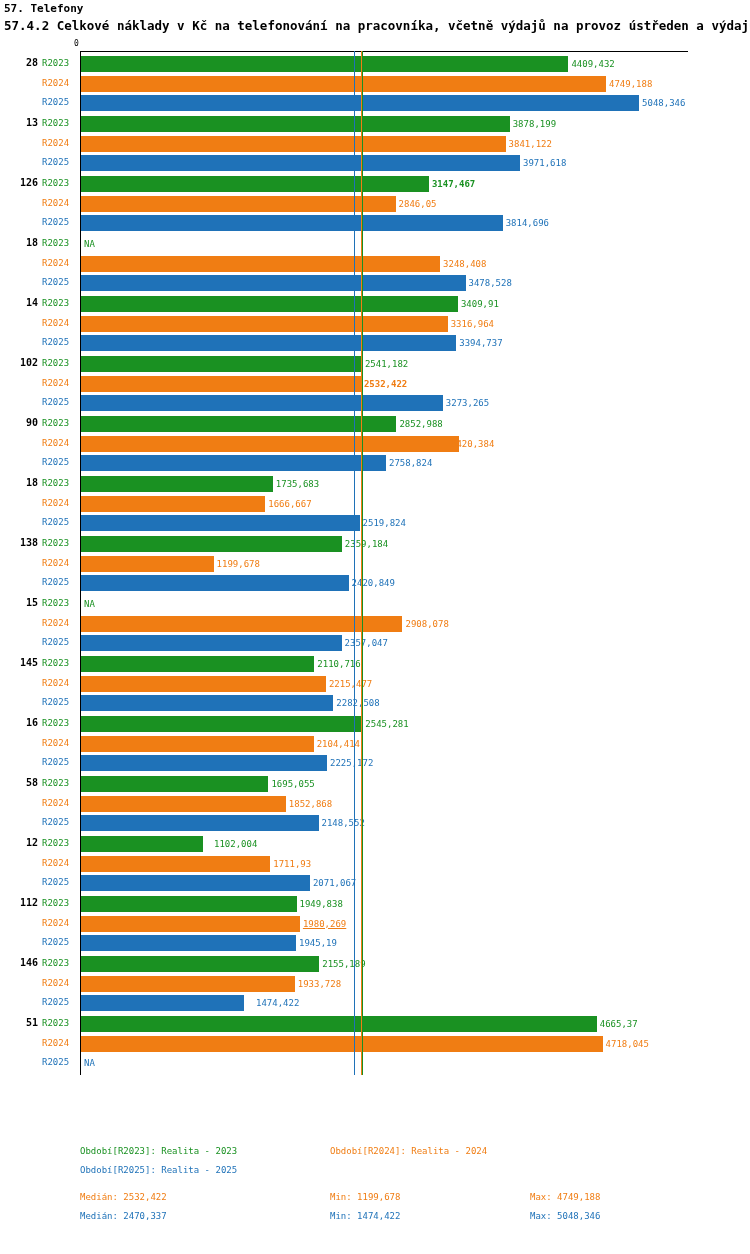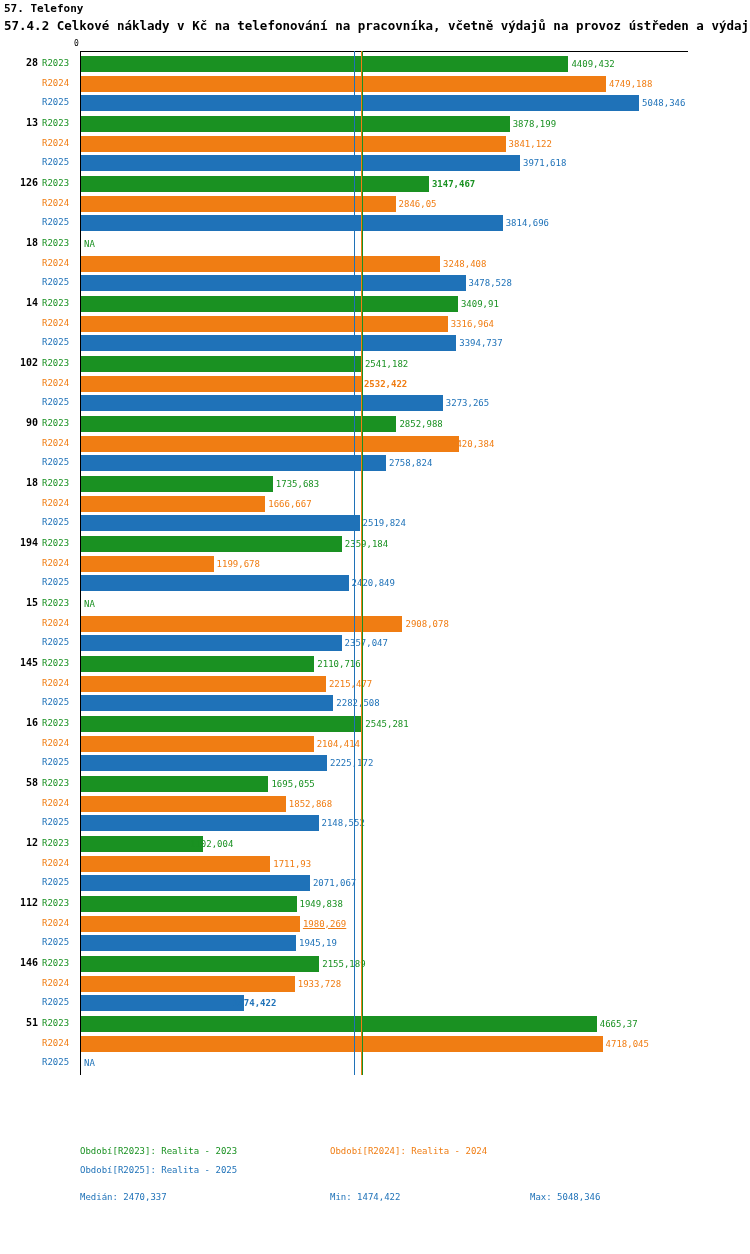--- a/index.html
+++ b/index.html
@@ -281,21 +281,21 @@
         <div class="bar" style="width: 184.242px; background: rgb(240, 125, 19);"></div>
         <div class="bar-value" style="left: 268.242px; color: rgb(240, 125, 19);">1666,667</div>
       </div>
       <div class="row" style="top: 39px; width: 750px;">
         <div class="row-label" style="color: rgb(31, 114, 184);">R2025</div>
         <div class="bar" style="width: 278.555px; background: rgb(31, 114, 184);"></div>
         <div class="bar-value" style="left: 362.555px; color: rgb(31, 114, 184);">2519,824</div>
       </div>
     </div>
     <div class="group" style="top: 496px; height: 58.5px;">
-      <div class="group-label" style="top: 2px;">194</div>
+      <div class="group-label" style="top: 2px;">138</div>
       <div class="row" style="top: 0px; width: 750px;">
         <div class="row-label" style="color: rgb(26, 145, 34);">R2023</div>
         <div class="bar" style="width: 260.797px; background: rgb(26, 145, 34);"></div>
         <div class="bar-value" style="left: 344.797px; color: rgb(26, 145, 34);">2359,184</div>
       </div>
       <div class="row" style="top: 19.5px; width: 750px;">
         <div class="row-label" style="color: rgb(240, 125, 19);">R2024</div>
         <div class="bar" style="width: 132.619px; background: rgb(240, 125, 19);"></div>
         <div class="bar-value" style="left: 216.619px; color: rgb(240, 125, 19);">1199,678</div>
       </div>
@@ -374,21 +374,21 @@
         <div class="row-label" style="color: rgb(31, 114, 184);">R2025</div>
         <div class="bar" style="width: 237.513px; background: rgb(31, 114, 184);"></div>
         <div class="bar-value" style="left: 321.513px; color: rgb(31, 114, 184);">2148,552</div>
       </div>
     </div>
     <div class="group" style="top: 796px; height: 58.5px;">
       <div class="group-label" style="top: 2px;">12</div>
       <div class="row" style="top: 0px; width: 750px;">
         <div class="row-label" style="color: rgb(26, 145, 34);">R2023</div>
         <div class="bar" style="width: 121.822px; background: rgb(26, 145, 34);"></div>
-        <div class="bar-value" style="left: 190px; color: rgb(26, 145, 34);">1102,004</div>
+        <div class="bar-value" style="left: 214px; color: rgb(26, 145, 34);">1102,004</div>
       </div>
       <div class="row" style="top: 19.5px; width: 750px;">
         <div class="row-label" style="color: rgb(240, 125, 19);">R2024</div>
         <div class="bar" style="width: 189.246px; background: rgb(240, 125, 19);"></div>
         <div class="bar-value" style="left: 273.246px; color: rgb(240, 125, 19);">1711,93</div>
       </div>
       <div class="row" style="top: 39px; width: 750px;">
         <div class="row-label" style="color: rgb(31, 114, 184);">R2025</div>
         <div class="bar" style="width: 228.947px; background: rgb(31, 114, 184);"></div>
         <div class="bar-value" style="left: 312.947px; color: rgb(31, 114, 184);">2071,067</div>
@@ -420,21 +420,21 @@
         <div class="bar-value" style="left: 322.246px; color: rgb(26, 145, 34);">2155,189</div>
       </div>
       <div class="row" style="top: 19.5px; width: 750px;">
         <div class="row-label" style="color: rgb(240, 125, 19);">R2024</div>
         <div class="bar" style="width: 213.765px; background: rgb(240, 125, 19);"></div>
         <div class="bar-value" style="left: 297.765px; color: rgb(240, 125, 19);">1933,728</div>
       </div>
       <div class="row" style="top: 39px; width: 750px;">
         <div class="row-label" style="color: rgb(31, 114, 184);">R2025</div>
         <div class="bar" style="width: 162.991px; background: rgb(31, 114, 184);"></div>
-        <div class="bar-value" style="left: 233px; color: rgb(31, 114, 184); font-weight: bold;">1474,422</div>
+        <div class="bar-value" style="left: 256px; color: rgb(31, 114, 184);">1474,422</div>
       </div>
     </div>
     <div class="group" style="top: 976px; height: 58.5px;">
       <div class="group-label" style="top: 2px;">51</div>
       <div class="row" style="top: 0px; width: 750px;">
         <div class="row-label" style="color: rgb(26, 145, 34);">R2023</div>
         <div class="bar" style="width: 515.735px; background: rgb(26, 145, 34);"></div>
         <div class="bar-value" style="left: 599.735px; color: rgb(26, 145, 34);">4665,37</div>
       </div>
       <div class="row" style="top: 19.5px; width: 750px;">
@@ -455,17 +455,22 @@
 <div id="legend">
   <div class="leg-row">
     <span class="leg-c1" style="color:#1a9122">Období[R2023]: Realita - 2023</span>
     <span class="leg-c2" style="color:#f07d13">Období[R2024]: Realita - 2024</span>
   </div>
   <div class="leg-row">
     <span class="leg-c1" style="color:#1f72b8">Období[R2025]: Realita - 2025</span>
   </div>
   <div class="leg-row" style="height:8px"></div>
   <div class="leg-row">
+    <span class="leg-c1" style="color:#f07d13">Medián: 2532,422</span>
+    <span class="leg-c2" style="color:#f07d13">Min: 1199,678</span>
+    <span class="leg-c3" style="color:#f07d13">Max: 4749,188</span>
+  </div>
+  <div class="leg-row">
     <span class="leg-c1" style="color:#1f72b8">Medián: 2470,337</span>
     <span class="leg-c2" style="color:#1f72b8">Min: 1474,422</span>
     <span class="leg-c3" style="color:#1f72b8">Max: 5048,346</span>
   </div>
 </div>
 
 </body></html>

